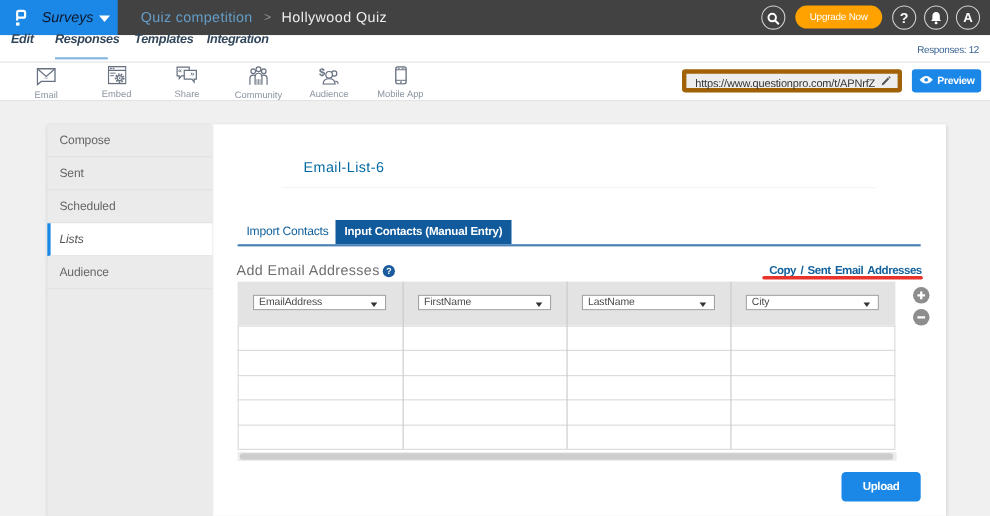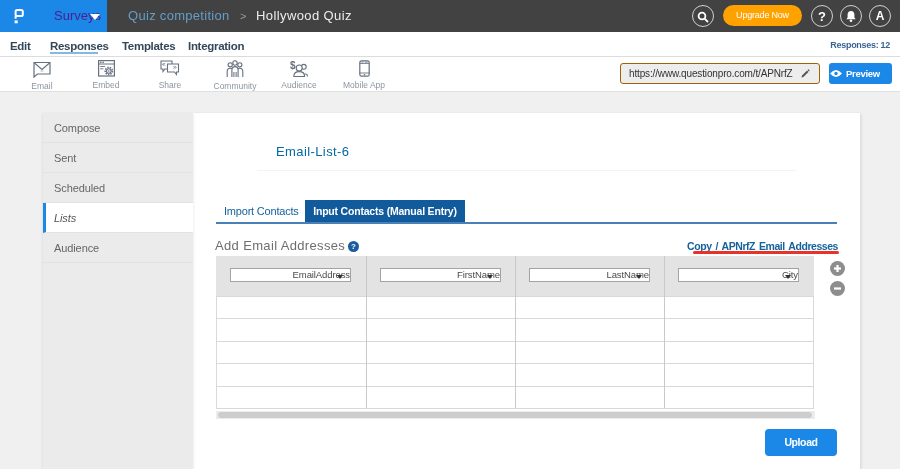--- a/index.html
+++ b/index.html
@@ -3,42 +3,42 @@
 <meta charset="utf-8">
 <style>
 * { margin:0; padding:0; box-sizing:border-box; }
 html,body { width:900px; height:469px; overflow:hidden; }
 body { font-family:"Liberation Sans", sans-serif; position:relative; background:#f0f0f0; }
 .abs { position:absolute; }
 
 
 #topbar { left:0; top:0; width:900px; height:32px; background:#424242; }
 #logoblock { left:0; top:0; width:107px; height:32px; background:#1b87e6; }
-#surveys { left:54px; top:0; line-height:32px; color:#4c1d95; font-size:13px; }
+#surveys { left:38px; top:0; line-height:32px; color:#0f172a; font-size:13px;font-style:italic; }
 #surv-tri { left:90px; top:14px; width:0; height:0; border-left:5px solid transparent; border-right:5px solid transparent; border-top:6px solid #fff; }
 #bc1 { left:128px; top:0; line-height:32px; font-size:13px; letter-spacing:0.3px; color:#649ec7; }
 #bc-sep { left:240px; top:0; line-height:32px; font-size:11px; color:#9a9a9a; }
 #bc2 { left:256px; top:0; line-height:32px; font-size:13px; letter-spacing:0.4px; color:#ededed; }
 .tcircle { width:22px; height:22px; border-radius:50%; border:1px solid rgba(255,255,255,0.75); top:5px; color:#fff; text-align:center; }
 #upgrade { left:723px; top:5px; width:79px; height:21px; background:#ffa200; border-radius:11px; color:#fff; font-size:9px; letter-spacing:-0.2px; font-weight:normal; text-align:center; line-height:21px; }
 
 
 #navbar { left:0; top:32px; width:900px; height:25px; background:#fff; border-bottom:1px solid #dcdcdc; }
-.nav { top:34px; line-height:24px; font-size:11.5px; font-weight:bold; letter-spacing:-0.3px; color:#33475b; }
+.nav { top:24px; line-height:24px; font-size:11.5px; font-weight:bold; letter-spacing:-0.3px; color:#33475b;font-style:italic; }
 #nav-underline { left:50px; top:52px; width:48px; height:2px; background:#86b7e0; }
-#responses { right:10px; top:33px; line-height:24px; font-size:9px; font-weight:bold; letter-spacing:-0.3px; color:#3a6494; }
+#responses { right:10px; top:33px; line-height:24px; font-size:9px; font-weight:normal; letter-spacing:-0.3px; color:#3a6494; }
 
 
 #iconbar { left:0; top:57px; width:900px; height:35px; background:#fff; border-bottom:1px solid #e0e0e0; }
 .tool { top:60px; width:64px; text-align:center; color:#6b7680; }
 .tool svg { display:block; margin:0 auto; }
 .tool .lbl { font-size:8.5px; margin-top:3px; color:#8b95a1; }
-#urlbox { left:620px; top:63px; width:200px; height:21px; background:#ededed; border:1px solid #a16207; border-radius:3px; font-size:10px; letter-spacing:-0.15px; color:#333; line-height:19px; padding-left:8px; }
+#urlbox { left:620px; top:63px; width:200px; height:21px; background:#ededed; border:4px solid #a16207; border-radius:3px; font-size:10px; letter-spacing:-0.15px; color:#333; line-height:19px; padding-left:8px; }
 #pencil { left:800px; top:69px; }
-#previewbtn { left:829px; top:63px; width:63px; height:21px; background:#1b87e6; border-radius:3px; color:#fff; font-size:9.5px; letter-spacing:-0.3px; font-weight:bold; line-height:21px; }
+#previewbtn { left:829px; top:63px; width:63px; height:21px; background:#1b87e6; border-radius:3px; color:#fff; font-size:9.5px; letter-spacing:-0.3px; font-weight:bold; text-align:center; line-height:21px; }
 
 
 #sidebar { left:43px; top:113px; width:150px; height:356px; background:#ebebeb; box-shadow:0 1px 3px rgba(0,0,0,0.12); }
 .sitem { left:43px; width:150px; height:30px; line-height:30px; font-size:11px; letter-spacing:-0.1px; color:#666; padding-left:11px; border-bottom:1px solid #e2e2e2; }
 #sitem-active { background:#fff; border-left:3px solid #1b87e6; padding-left:8px; color:#555;font-style:italic; }
 
 
 #panel { left:193px; top:113px; width:667px; height:356px; background:#fff; box-shadow:1px 1px 3px rgba(0,0,0,0.12); }
 
 #title { left:276px; top:144px; font-size:13px; color:#0369a1; letter-spacing:0.4px; }
@@ -51,21 +51,21 @@
 #addhead { left:215px; top:238px; font-size:13px; color:#6e6e6e; letter-spacing:0.35px; }
 #helpc { left:348px; top:241px; width:11px; height:11px; border-radius:50%; background:#1a5c9e; color:#fff; font-size:8px; font-weight:bold; text-align:center; line-height:11px; }
 #copylink { left:610px; top:240px; width:228px; text-align:right; font-size:10.5px; letter-spacing:-0.45px; word-spacing:1.5px; font-weight:bold; color:#14639e; }
 #redline { left:693px; top:251px; width:146px; height:3px; background:#e8332a; border-radius:2px; }
 
 
 #thead { left:216px; top:256px; width:598px; height:40px; background:#e3e3e3; }
 #tbody { left:216px; top:296px; width:598px; height:112px; background:#fff; border-left:1px solid #d9d9d9; border-right:1px solid #d9d9d9; }
 .rowline { left:216px; width:598px; height:1px; background:#d9d9d9; }
 .colline { top:256px; width:1px; height:152px; background:#c9c9c9; }
-.sel { top:268px; width:121px; height:14px; background:#fff; border:1px solid #a3a3a3; font-size:9.5px; letter-spacing:-0.1px; color:#4a4a4a; line-height:12px; padding-left:4.5px;text-align:right; }
+.sel { top:268px; width:121px; height:14px; background:#fff; border:1px solid #a3a3a3; font-size:9.5px; letter-spacing:-0.1px; color:#4a4a4a; line-height:12px; padding-left:4.5px; }
 .sel:after { content:""; position:absolute; right:7px; top:5.5px; width:0; height:0; border-left:3.2px solid transparent; border-right:3.2px solid transparent; border-top:4px solid #333; }
 #sbtrack { left:216px; top:411px; width:599px; height:8px; background:#ececec; }
 #sbthumb { left:218px; top:412px; width:594px; height:6px; background:#cdcdcd; border-radius:3px; }
 .pmbtn { left:830px; width:15px; height:15px; border-radius:50%; background:#8d8d8d; }
 #uploadbtn { left:765px; top:429px; width:72px; height:27px; background:#1b87e6; border-radius:4px; color:#fff; font-size:10.5px; letter-spacing:-0.4px; font-weight:bold; text-align:center; line-height:27px; }
 </style>
 </head>
 <body>
 <div class="abs" id="topbar"></div>
 <div class="abs" id="logoblock"></div>
@@ -191,21 +191,21 @@
 
 <div class="abs" id="title">Email-List-6</div>
 <div class="abs" id="titleline"></div>
 
 <div class="abs" id="tab1">Import Contacts</div>
 <div class="abs" id="tab2">Input Contacts (Manual Entry)</div>
 <div class="abs" id="tabline"></div>
 
 <div class="abs" id="addhead">Add Email Addresses</div>
 <div class="abs" id="helpc">?</div>
-<div class="abs" id="copylink">Copy / APNrfZ Email Addresses</div>
+<div class="abs" id="copylink">Copy / Sent Email Addresses</div>
 <div class="abs" id="redline"></div>
 
 <div class="abs" id="thead"></div>
 <div class="abs" id="tbody"></div>
 <div class="abs rowline" style="top:296px"></div>
 <div class="abs rowline" style="top:318px"></div>
 <div class="abs rowline" style="top:341px"></div>
 <div class="abs rowline" style="top:363px"></div>
 <div class="abs rowline" style="top:386px"></div>
 <div class="abs rowline" style="top:408px"></div>

